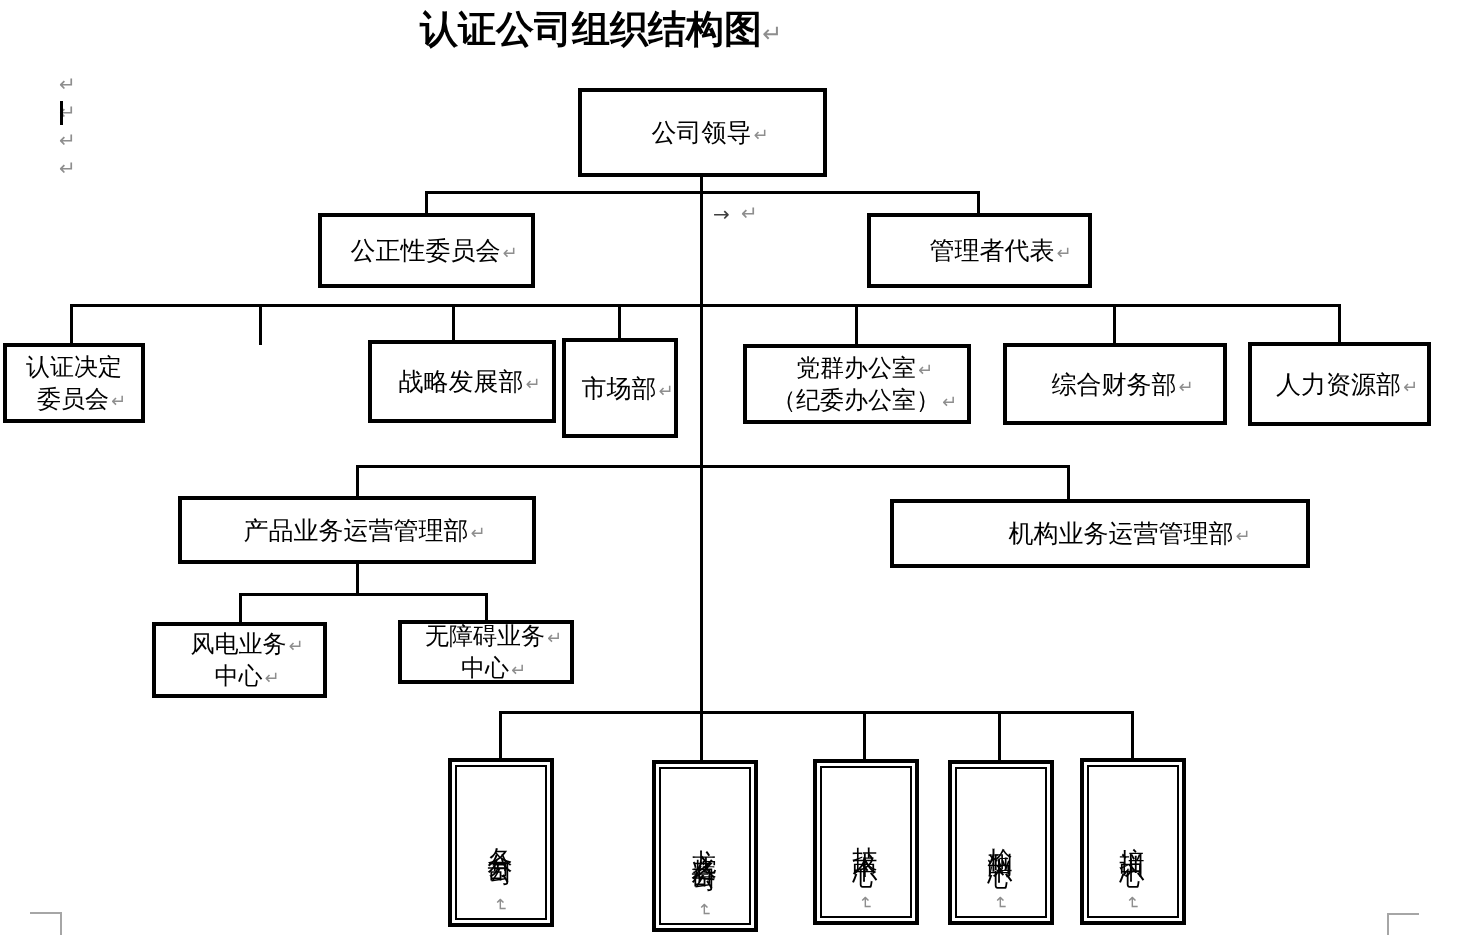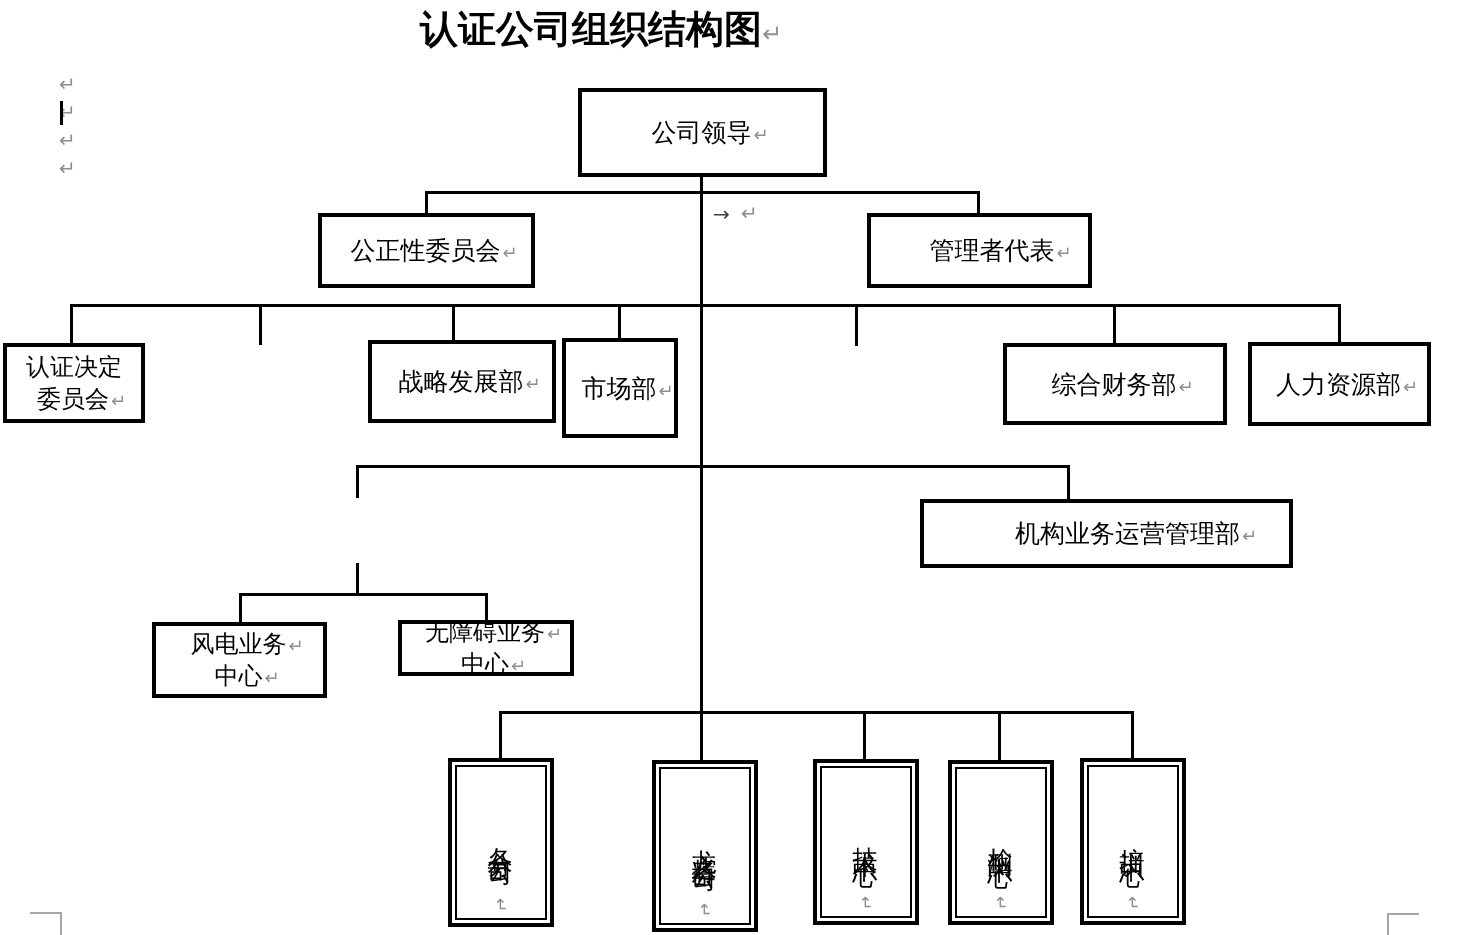--- a/index.html
+++ b/index.html
@@ -102,36 +102,43 @@
   <div class="box two" style="left:3px;top:343px;width:142px;height:80px;">
     <div><span>认证决定</span></div>
     <div><span>委员会</span><span class="pmark">↵</span></div>
   </div>
   <div class="box" style="left:368px;top:340px;width:188px;height:83px;">
     <div><span>战略发展部</span><span class="pmark">↵</span></div>
   </div>
   <div class="box" style="left:562px;top:338px;width:116px;height:100px;">
     <div><span>市场部</span><span class="pmark">↵</span></div>
   </div>
+  <div class="box two" style="left:743px;top:344px;width:228px;height:80px;">
+    <div><span>党群办公室</span><span class="pmark">↵</span></div>
+    <div><span>（纪委办公室）</span><span class="pmark">↵</span></div>
+  </div>
   <div class="box" style="left:1248px;top:342px;width:183px;height:84px;">
     <div><span>人力资源部</span><span class="pmark">↵</span></div>
   </div>
   <div class="box" style="left:1003px;top:343px;width:224px;height:82px;">
     <div><span>综合财务部</span><span class="pmark">↵</span></div>
   </div>
 
-  <div class="box" style="left:920px;top:499px;width:373px;height:69px;padding-left:44px;">
+  <div class="box" style="left:178px;top:496px;width:358px;height:68px;">
+    <div><span>产品业务运营管理部</span><span class="pmark">↵</span></div>
+  </div>
+  <div class="box" style="left:890px;top:499px;width:420px;height:69px;padding-left:44px;">
     <div><span>机构业务运营管理部</span><span class="pmark">↵</span></div>
   </div>
 
   <div class="box two" style="left:152px;top:622px;width:175px;height:76px;">
     <div><span>风电业务</span><span class="pmark">↵</span></div>
     <div><span>中心</span><span class="pmark">↵</span></div>
   </div>
-  <div class="box two" style="left:398px;top:620px;width:176px;height:56px;">
+  <div class="box two" style="left:398px;top:620px;width:176px;height:64px;">
     <div><span>无障碍业务</span><span class="pmark">↵</span></div>
     <div><span>中心</span><span class="pmark">↵</span></div>
   </div>
 
   <div class="vbox" style="left:448px;top:758px;width:106px;height:169px;">
     <div class="vinner">
       <span class="vtext">各分公司</span>
       <span class="vmark">↵</span>
     </div>
   </div>

